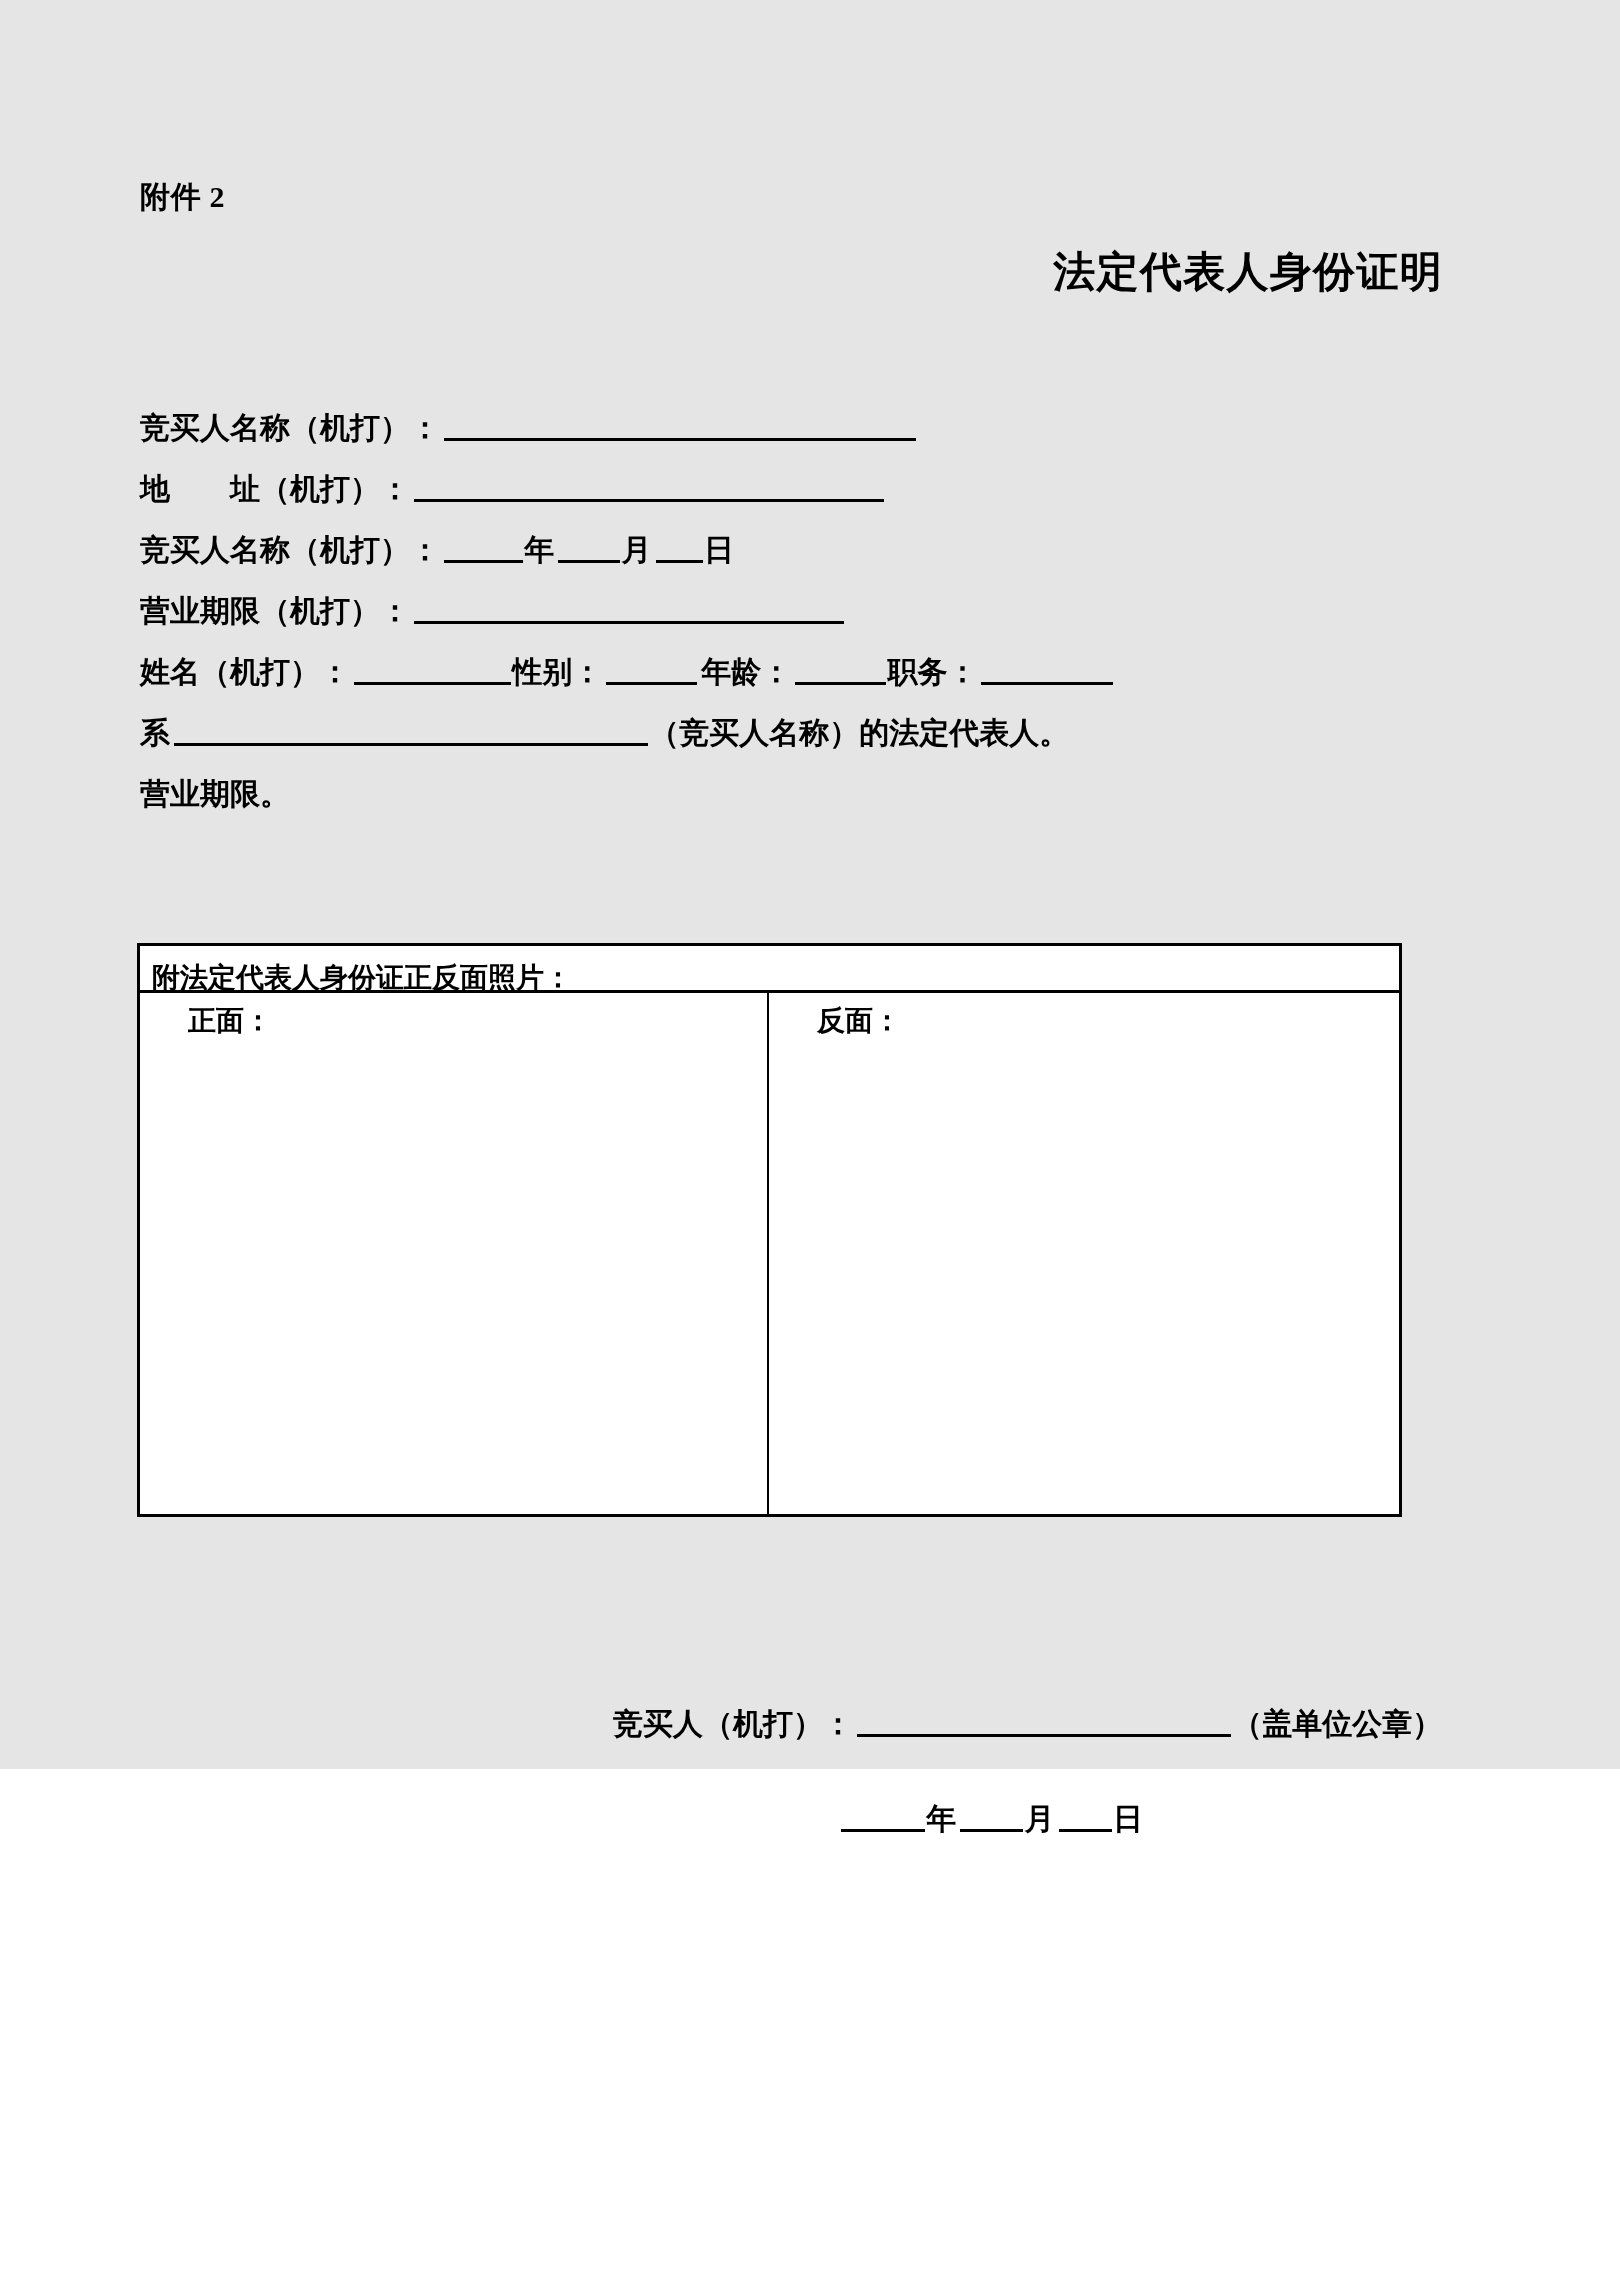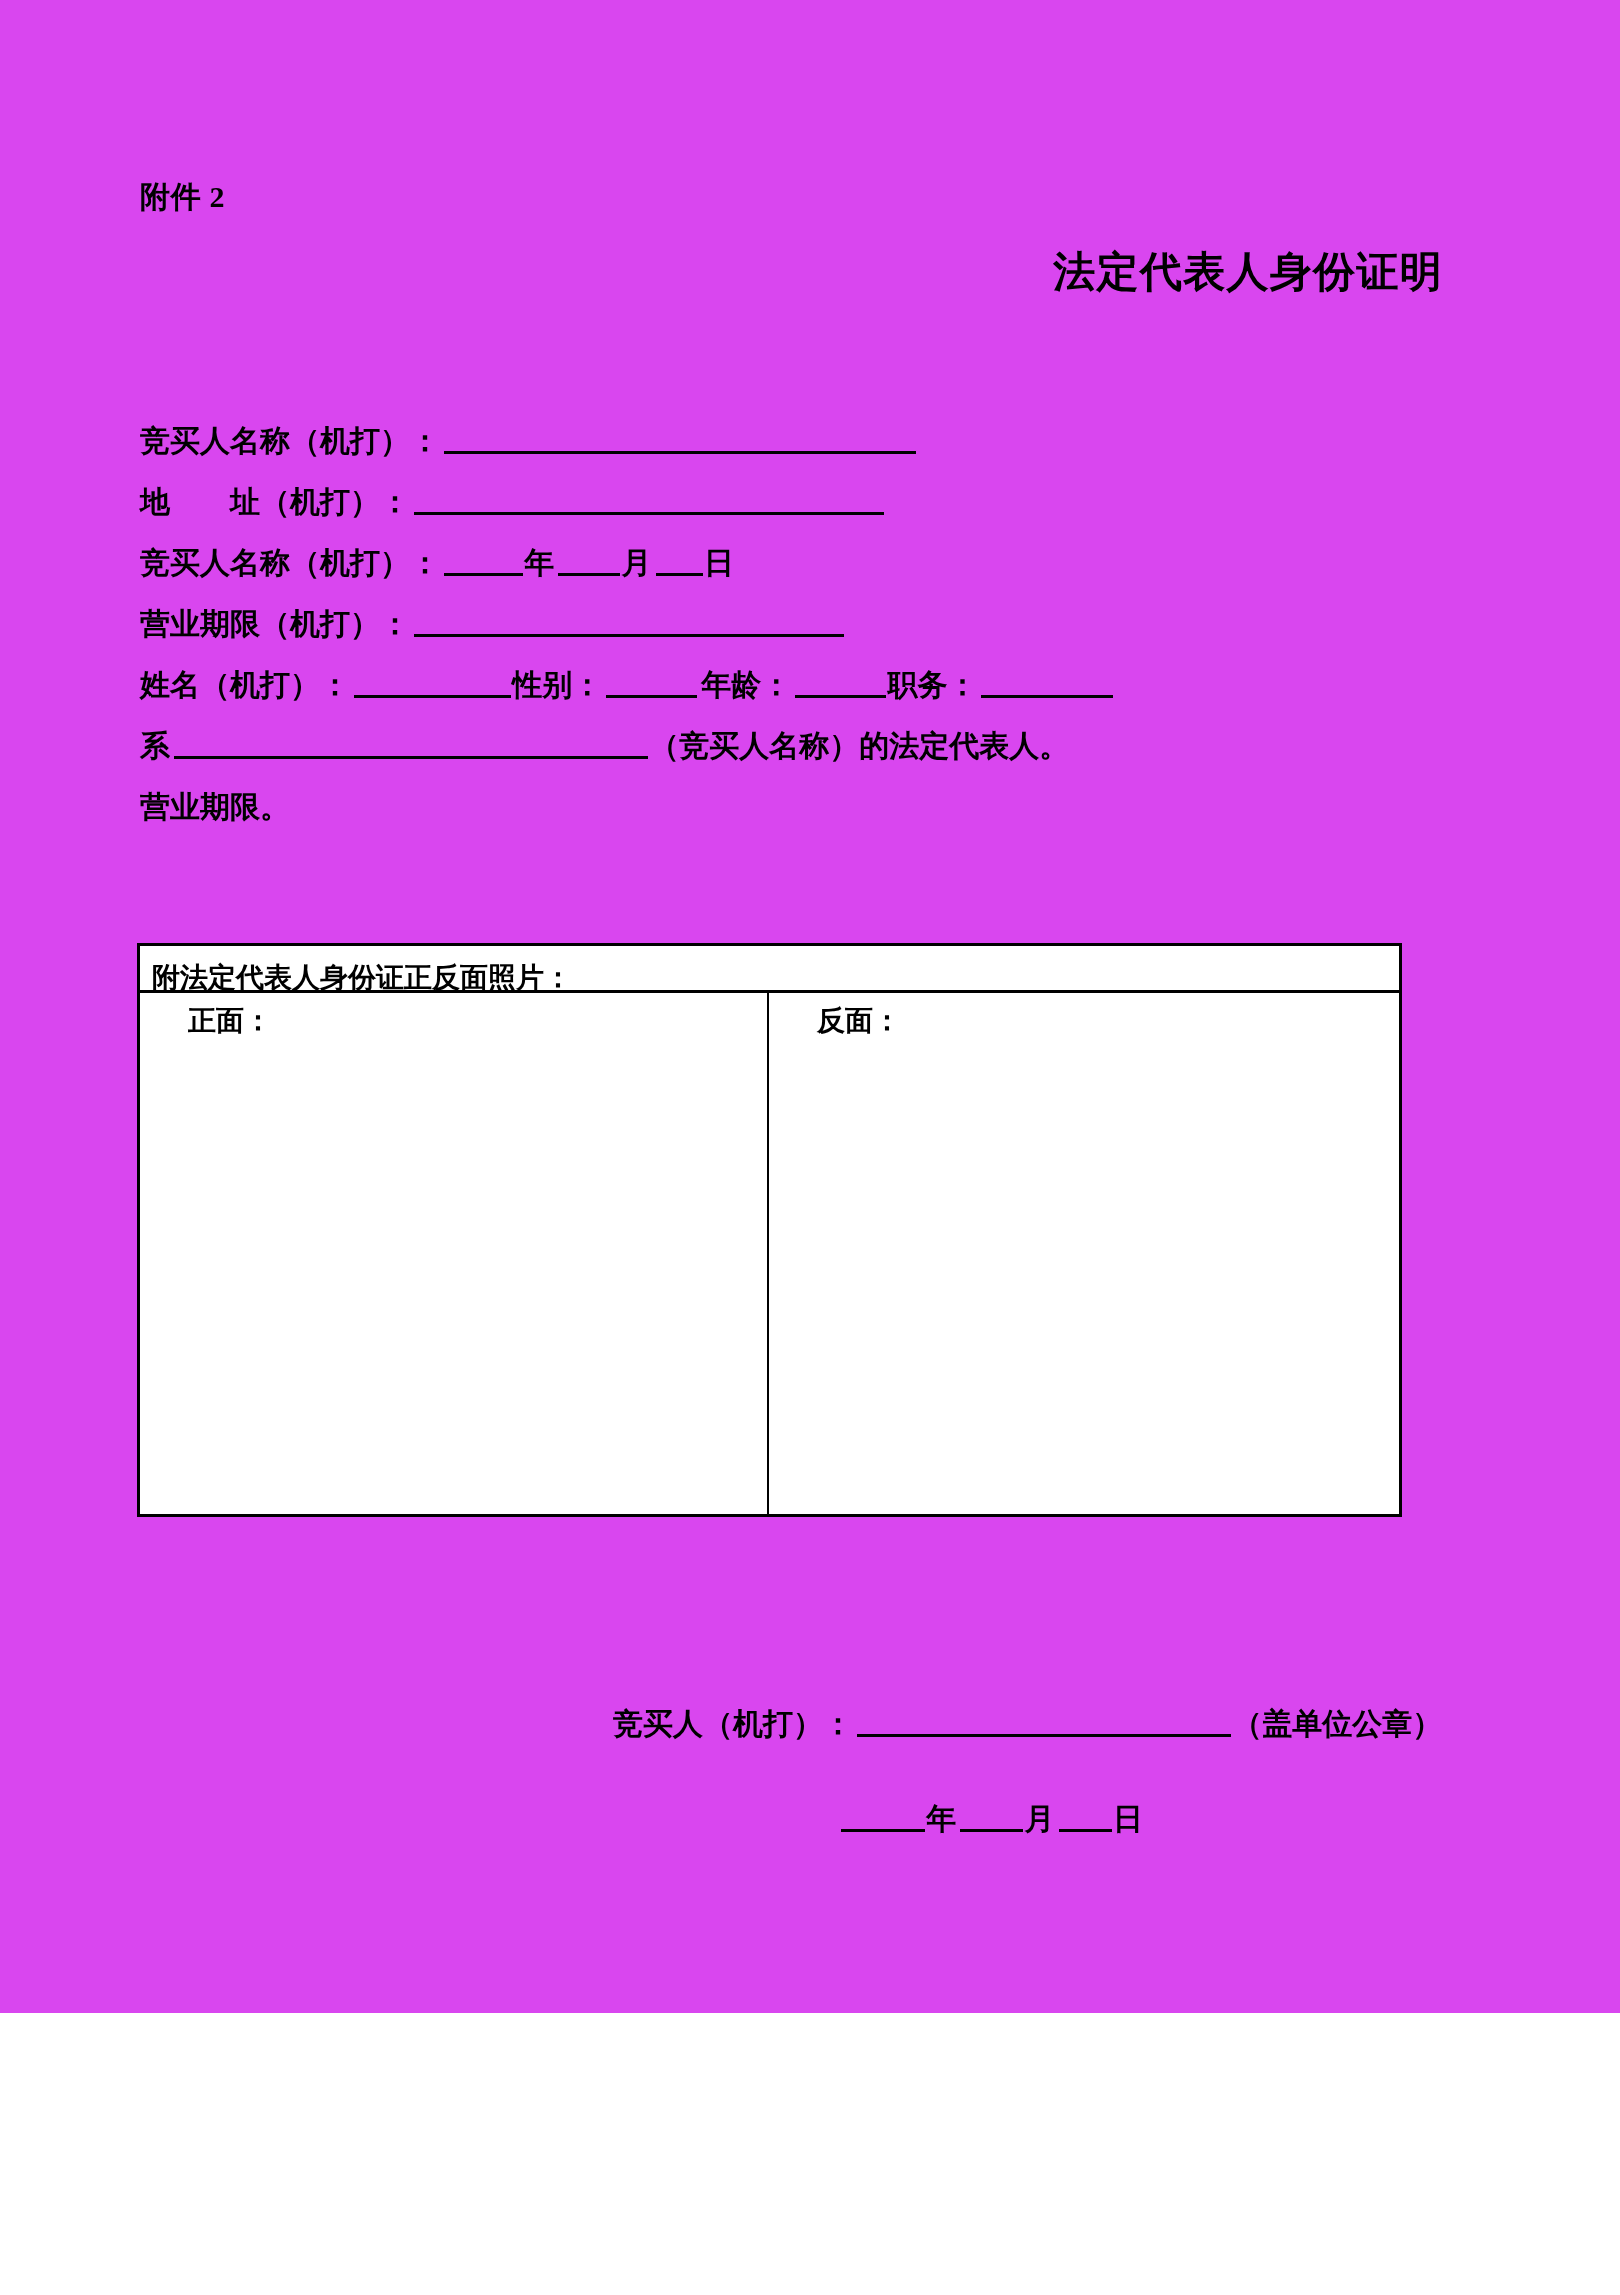--- a/index.html
+++ b/index.html
@@ -12,22 +12,22 @@
     height: 2295px;
     font-family: "Liberation Serif", "DejaVu Serif", serif;
     color: #000000;
     position: relative;
     overflow: hidden;
   }
   .page {
     position: absolute;
     left: 0; top: 0;
     width: 1621px;
-    height: 2013px;
-    background: #d946ef;
+    height: 1769px;
+    background: #e5e5e5;
   }
 
   
   .attachment-label {
     position: absolute;
     left: 140px;
     top: 177px;
     font-size: 30px;
     font-weight: bold;
     letter-spacing: 0.7px;
@@ -42,21 +42,21 @@
     font-size: 42px;
     font-weight: bold;
     letter-spacing: 1.3px;
     white-space: nowrap;
   }
 
   
   .form-block {
     position: absolute;
     left: 140px;
-    top: 421px;
+    top: 408px;
     width: 1318px;
   }
   .form-row {
     position: relative;
     height: 61px;
     font-size: 30px;
     font-weight: bold;
     white-space: nowrap;
     display: flex;
     align-items: flex-start;

